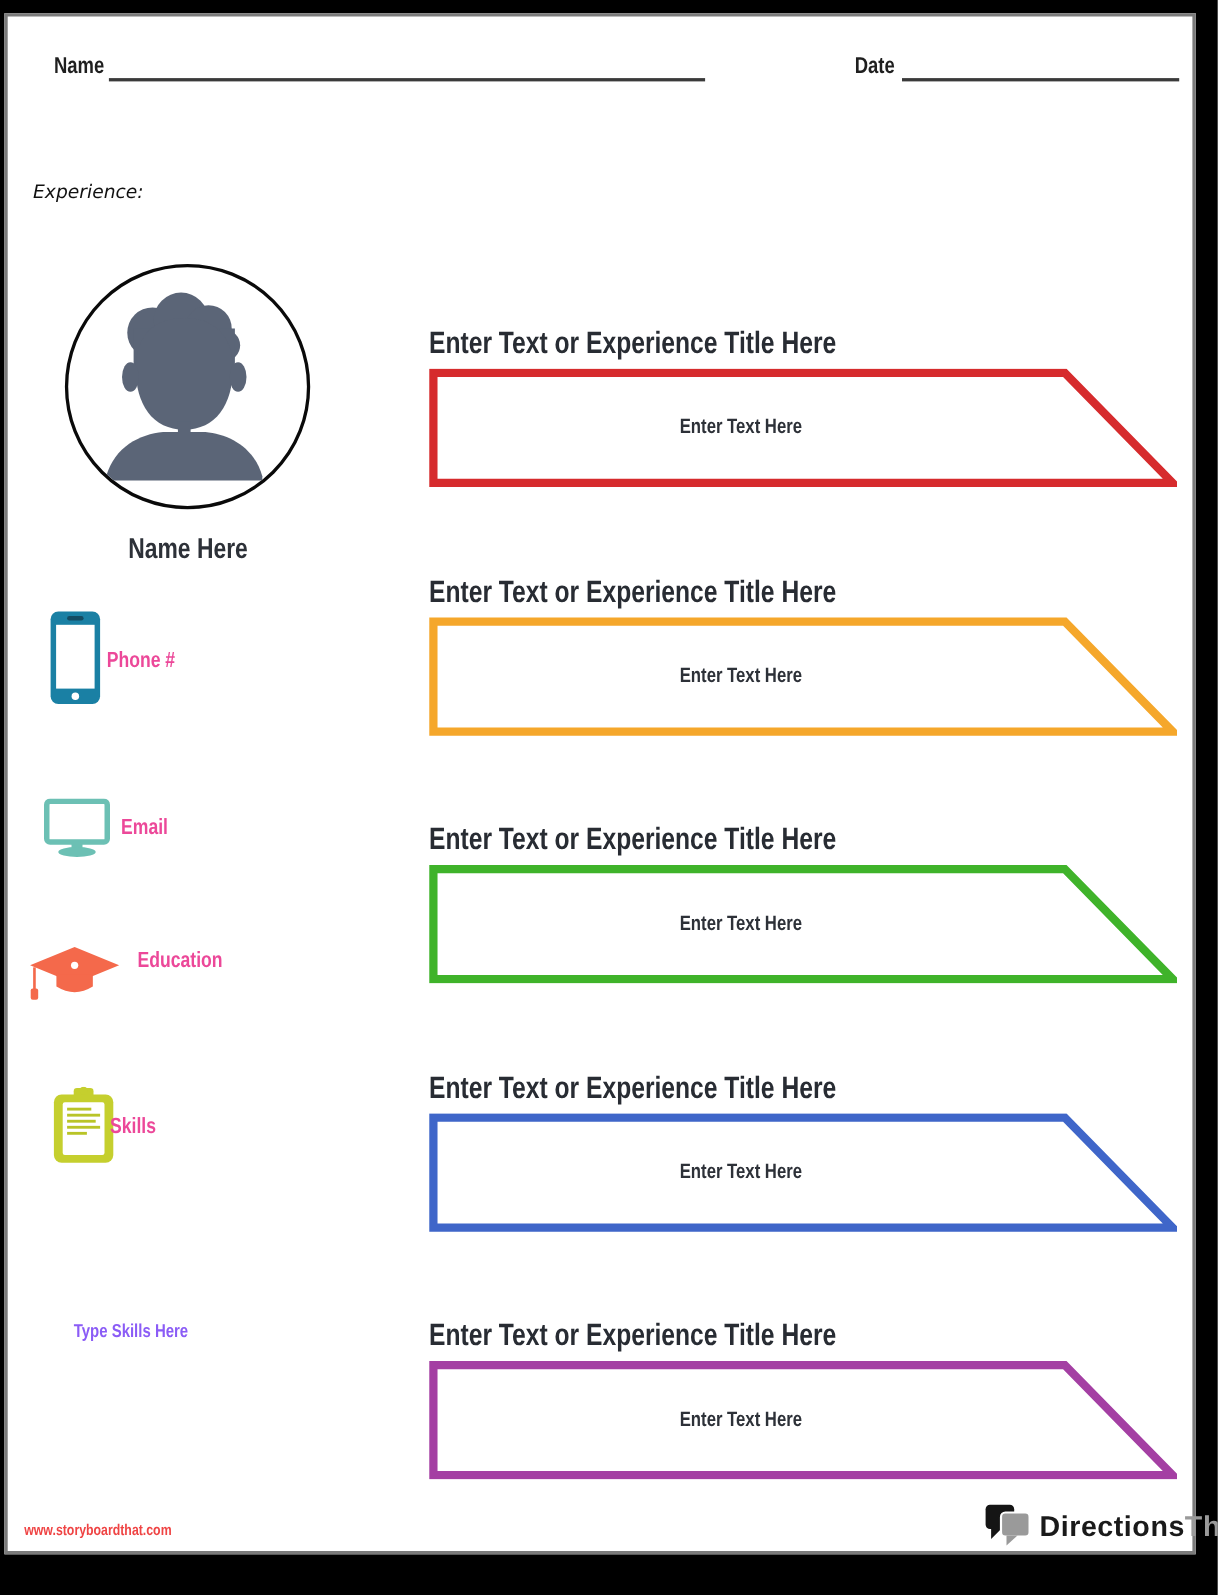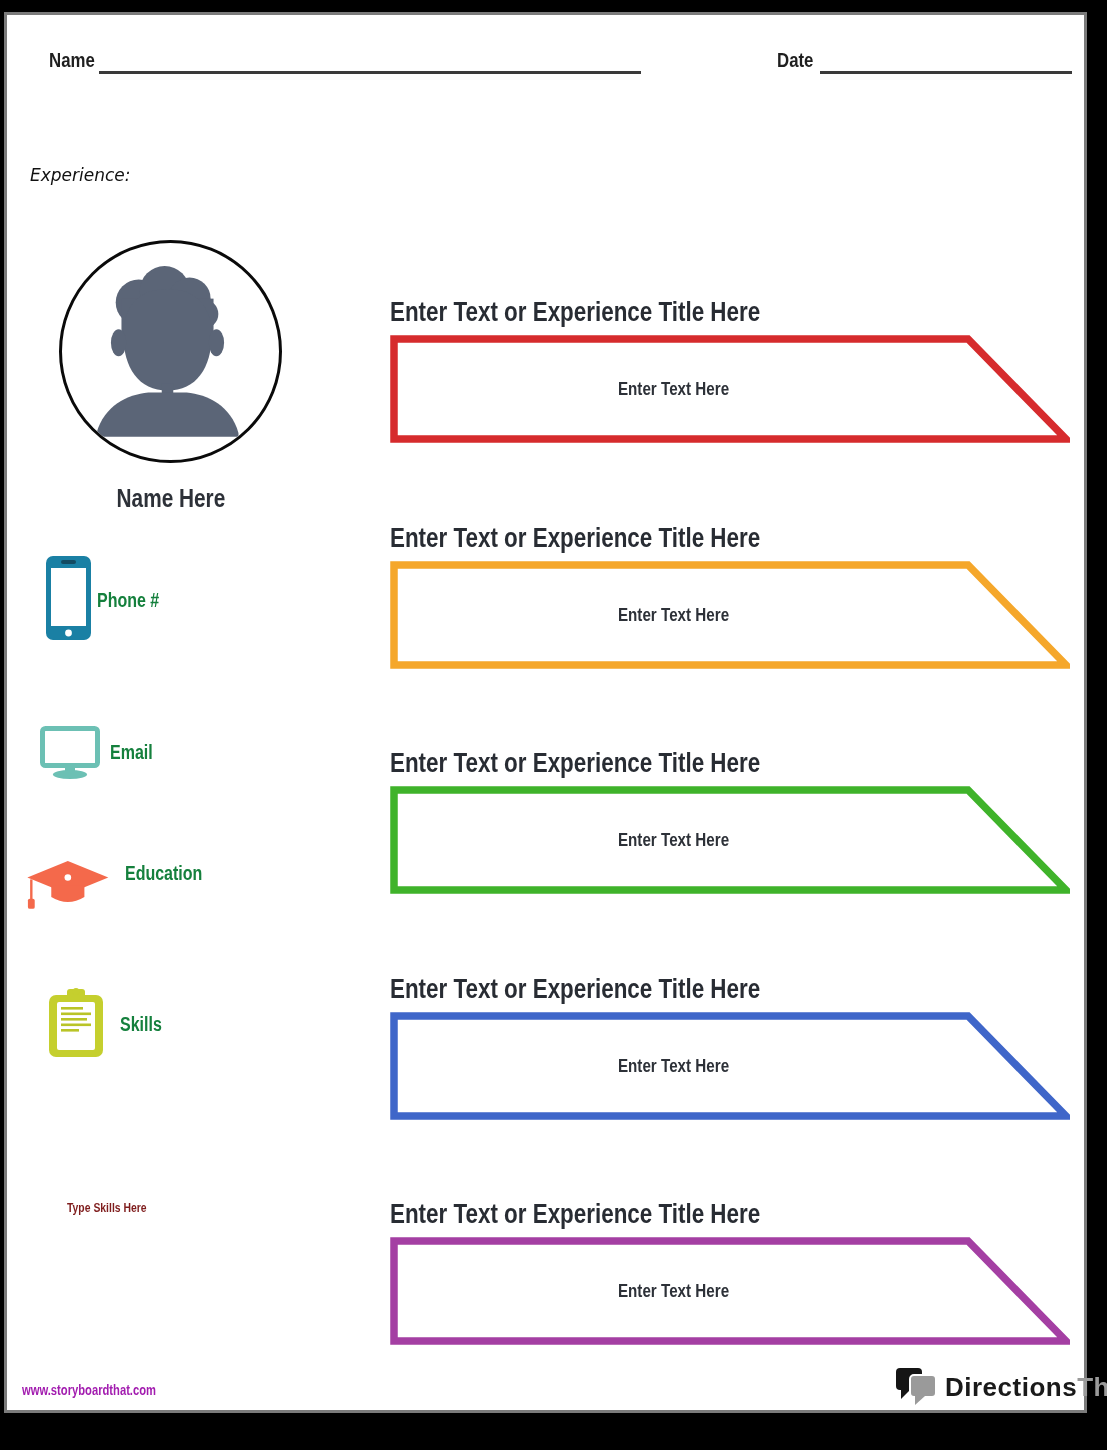--- a/index.html
+++ b/index.html
@@ -28,34 +28,34 @@
   .title-wrap{left:0;top:78px;width:100%;text-align:center;font-size:38px;color:#2d3138;letter-spacing:1px;}
   .directions{left:23px;top:150px;font-size:17px;font-style:italic;color:#111111;font-family:"DejaVu Sans",sans-serif;}
 
   .avatar-circle{
     left:52px;top:225px;width:217px;height:217px;
     border:3px solid #0a0a0a;border-radius:50%;
     overflow:hidden;background:#ffffff;
   }
   .name-here{left:22px;top:468px;width:283px;text-align:center;font-size:26px;color:#2d3138;text-decoration:underline;}
 
-  .contact-label{font-size:20px;color:#15803d;}
-  .type-skills{left:60px;top:1185px;font-size:13px;color:#7f1d1d;}
+  .contact-label{font-size:20px;color:#ec4899;}
+  .type-skills{left:60px;top:1185px;font-size:17px;color:#8b5cf6;}
 
   .section{position:absolute;left:383px;width:690px;}
   .sec-heading{font-size:28px;color:#282c33;height:32px;line-height:32px;}
   .sec-box{position:relative;margin-top:7px;width:680px;height:108px;}
   .sec-box svg{position:absolute;left:0;top:0;}
   .sec-text{
     position:absolute;left:0;top:0;width:568px;height:108px;
     display:flex;align-items:center;justify-content:center;
     font-size:19px;color:#2d3138;
   }
 
-  .footer-url{left:15px;top:1367px;font-size:14px;color:#a21caf;}
+  .footer-url{left:15px;top:1367px;font-size:14px;color:#ef4444;}
   .logo{left:888px;top:1352px;display:flex;align-items:center;gap:6px;}
   .logo-text{font-size:26px;font-weight:600;letter-spacing:0.5px;}
   .logo-storyboard{color:#1a1a1a;}
   .logo-that{color:#9a9a9a;}
 </style>
 </head>
 <body>
 
 <div class="page">
 
@@ -127,21 +127,21 @@
       <rect x="10" y="14" width="38" height="48" rx="2" fill="#ffffff"></rect>
       <g fill="#b9c427">
         <rect x="14" y="19" width="22" height="2.6"></rect>
         <rect x="14" y="24.5" width="30" height="2.6"></rect>
         <rect x="14" y="30" width="26" height="2.6"></rect>
         <rect x="14" y="35.5" width="30" height="2.6"></rect>
         <rect x="14" y="41" width="18" height="2.6"></rect>
       </g>
     </svg>
   </div>
-  <div class="abs contact-label cond" style="left:93px;top:998px;margin-left:20px;"><span class="squeeze">Skills</span></div>
+  <div class="abs contact-label cond" style="left:93px;top:998px;"><span class="squeeze">Skills</span></div>
 
   <div class="abs type-skills cond"><span class="squeeze">Type Skills Here</span></div>
 
   <div class="section" style="top:281px;">
     <div class="sec-heading cond"><span class="squeeze">Enter Text or Experience Title Here</span></div>
     <div class="sec-box">
       <svg width="680" height="108" viewBox="0 0 680 108">
         <polygon points="4,4 578,4 676,104 4,104" fill="#ffffff" stroke-width="7.5" stroke="#d62b2d"></polygon>
       </svg>
       <div class="sec-text cond">

